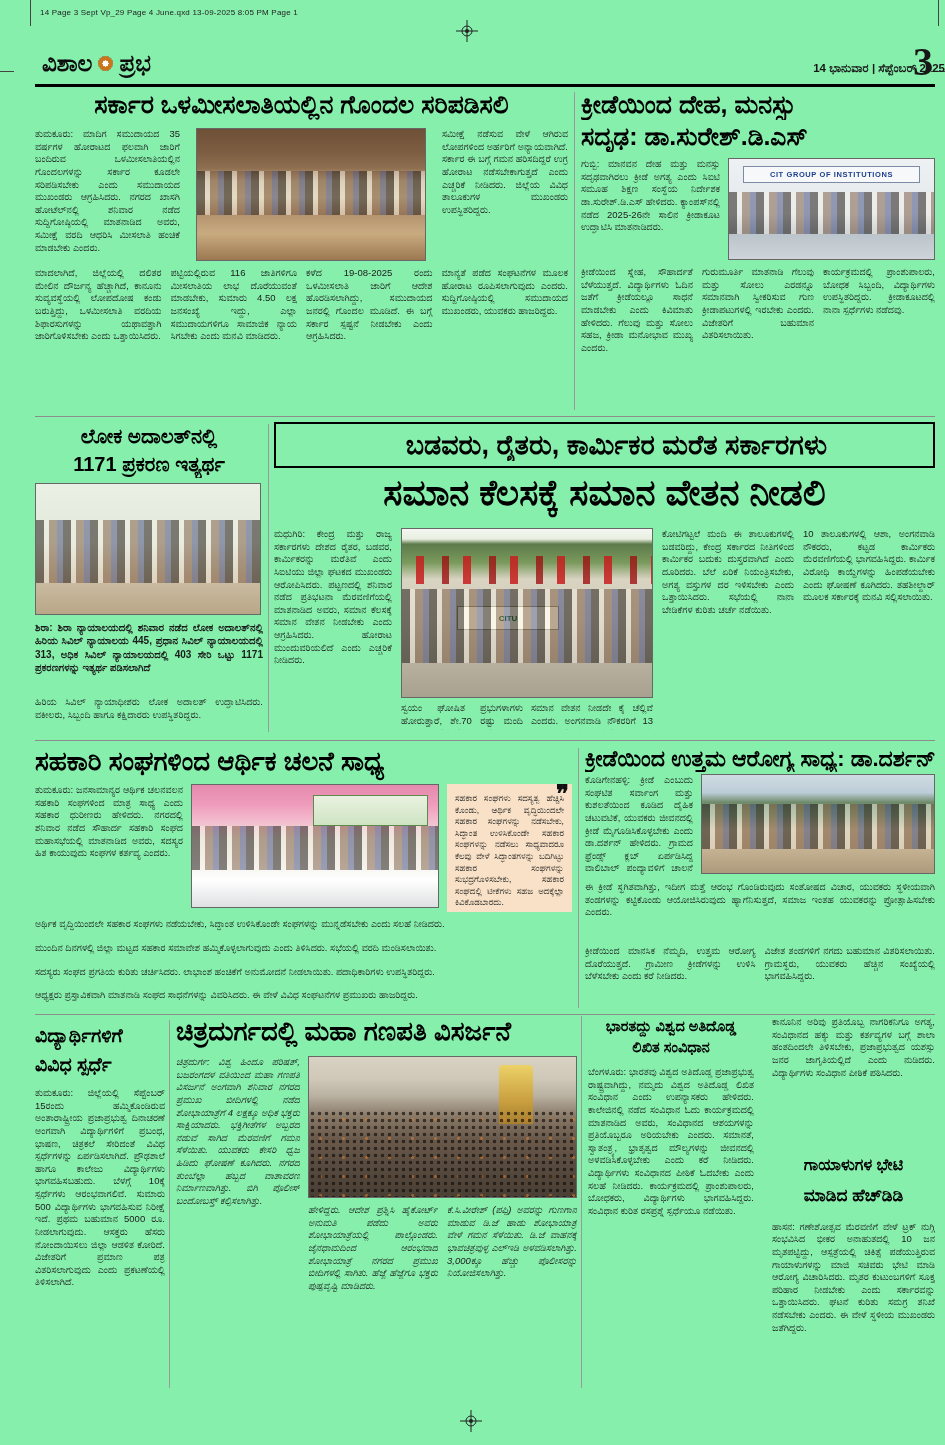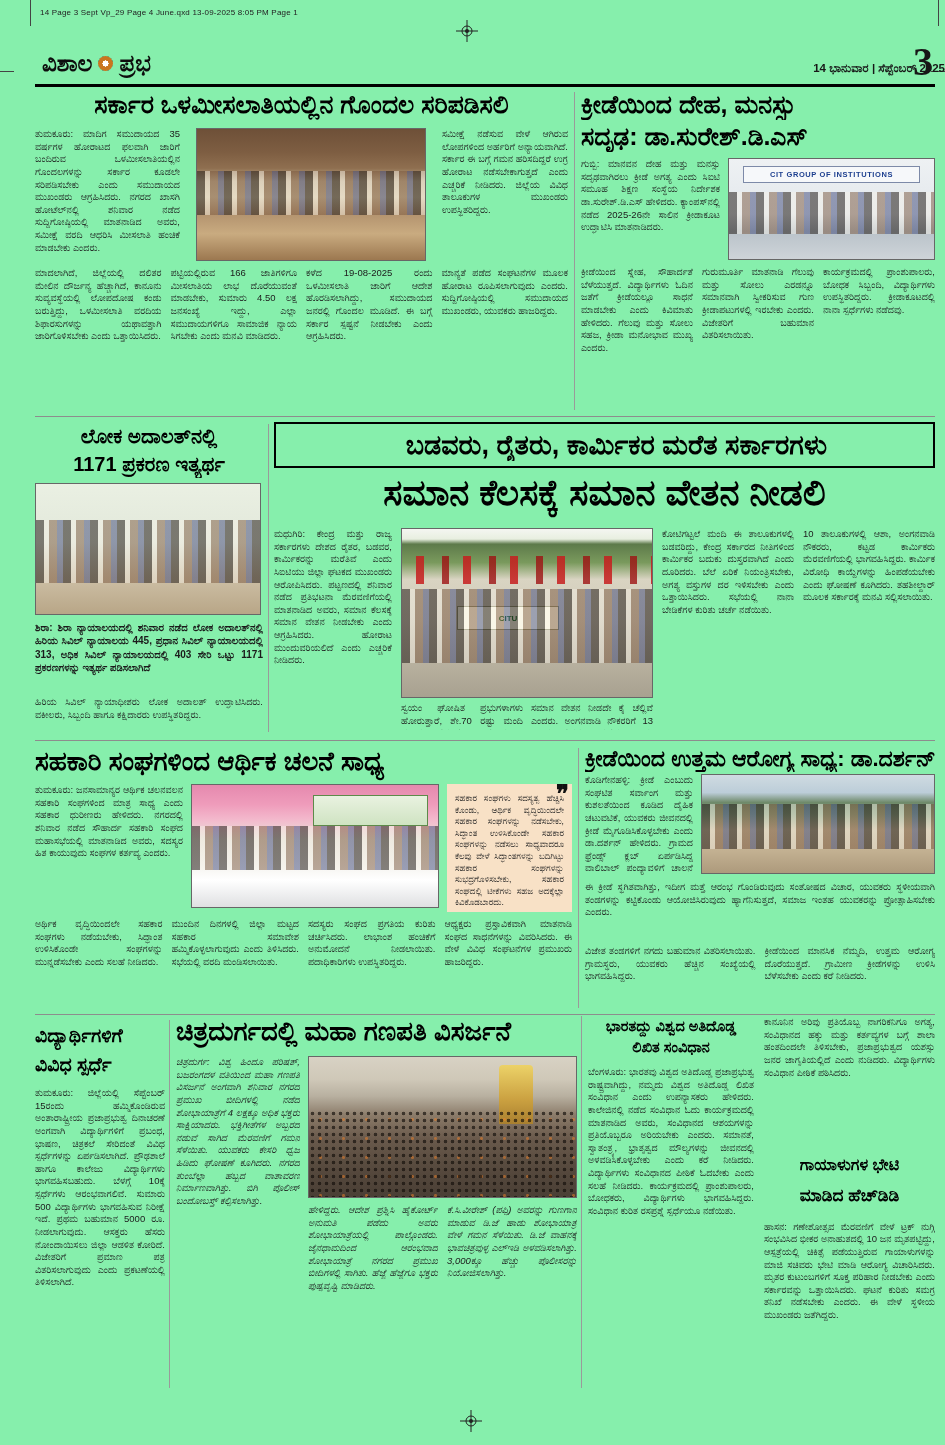--- a/index.html
+++ b/index.html
@@ -100,21 +100,21 @@
     <h1 class="hl center" style="font-size:25px;height:38px;">ಸರ್ಕಾರ ಒಳಮೀಸಲಾತಿಯಲ್ಲಿನ ಗೊಂದಲ ಸರಿಪಡಿಸಲಿ</h1>
     <div class="flexrow" style="gap:16px;height:133px;">
       <div class="body-text" style="width:145px;height:133px;">ತುಮಕೂರು: ಮಾದಿಗ ಸಮುದಾಯದ 35 ವರ್ಷಗಳ ಹೋರಾಟದ ಫಲವಾಗಿ ಜಾರಿಗೆ ಬಂದಿರುವ ಒಳಮೀಸಲಾತಿಯಲ್ಲಿನ ಗೊಂದಲಗಳನ್ನು ಸರ್ಕಾರ ಕೂಡಲೇ ಸರಿಪಡಿಸಬೇಕು ಎಂದು ಸಮುದಾಯದ ಮುಖಂಡರು ಆಗ್ರಹಿಸಿದರು. ನಗರದ ಖಾಸಗಿ ಹೋಟೆಲ್‌ನಲ್ಲಿ ಶನಿವಾರ ನಡೆದ ಸುದ್ದಿಗೋಷ್ಠಿಯಲ್ಲಿ ಮಾತನಾಡಿದ ಅವರು, ಸಮೀಕ್ಷೆ ವರದಿ ಆಧರಿಸಿ ಮೀಸಲಾತಿ ಹಂಚಿಕೆ ಮಾಡಬೇಕು ಎಂದರು.</div>
       <div class="ph ph-press" style="width:230px;height:133px;">
         <div class="pband" style="top:32%;height:34%;"></div>
       </div>
       <div class="body-text" style="flex:1;height:133px;">ಸಮೀಕ್ಷೆ ನಡೆಸುವ ವೇಳೆ ಆಗಿರುವ ಲೋಪಗಳಿಂದ ಅರ್ಹರಿಗೆ ಅನ್ಯಾಯವಾಗಿದೆ. ಸರ್ಕಾರ ಈ ಬಗ್ಗೆ ಗಮನ ಹರಿಸದಿದ್ದರೆ ಉಗ್ರ ಹೋರಾಟ ನಡೆಸಬೇಕಾಗುತ್ತದೆ ಎಂದು ಎಚ್ಚರಿಕೆ ನೀಡಿದರು. ಜಿಲ್ಲೆಯ ವಿವಿಧ ತಾಲೂಕುಗಳ ಮುಖಂಡರು ಉಪಸ್ಥಿತರಿದ್ದರು.</div>
     </div>
     <div class="flexrow" style="gap:9px;height:136px;margin-top:6px;">
       <div class="body-text" style="flex:1;">ಮಾದಲಾಗಿದೆ, ಜಿಲ್ಲೆಯಲ್ಲಿ ದಲಿತರ ಮೇಲಿನ ದೌರ್ಜನ್ಯ ಹೆಚ್ಚಾಗಿದೆ, ಕಾನೂನು ಸುವ್ಯವಸ್ಥೆಯಲ್ಲಿ ಲೋಪದೋಷ ಕಂಡು ಬರುತ್ತಿದ್ದು, ಒಳಮೀಸಲಾತಿ ವರದಿಯ ಶಿಫಾರಸುಗಳನ್ನು ಯಥಾವತ್ತಾಗಿ ಜಾರಿಗೊಳಿಸಬೇಕು ಎಂದು ಒತ್ತಾಯಿಸಿದರು.</div>
-      <div class="body-text" style="flex:1;">ಪಟ್ಟಿಯಲ್ಲಿರುವ 166 ಜಾತಿಗಳಿಗೂ ಮೀಸಲಾತಿಯ ಲಾಭ ದೊರೆಯುವಂತೆ ಮಾಡಬೇಕು, ಸುಮಾರು 4.50 ಲಕ್ಷ ಜನಸಂಖ್ಯೆ ಇದ್ದು, ಎಲ್ಲಾ ಸಮುದಾಯಗಳಿಗೂ ಸಾಮಾಜಿಕ ನ್ಯಾಯ ಸಿಗಬೇಕು ಎಂದು ಮನವಿ ಮಾಡಿದರು.</div>
+      <div class="body-text" style="flex:1;">ಪಟ್ಟಿಯಲ್ಲಿರುವ 116 ಜಾತಿಗಳಿಗೂ ಮೀಸಲಾತಿಯ ಲಾಭ ದೊರೆಯುವಂತೆ ಮಾಡಬೇಕು, ಸುಮಾರು 4.50 ಲಕ್ಷ ಜನಸಂಖ್ಯೆ ಇದ್ದು, ಎಲ್ಲಾ ಸಮುದಾಯಗಳಿಗೂ ಸಾಮಾಜಿಕ ನ್ಯಾಯ ಸಿಗಬೇಕು ಎಂದು ಮನವಿ ಮಾಡಿದರು.</div>
       <div class="body-text" style="flex:1;">ಕಳೆದ 19-08-2025 ರಂದು ಒಳಮೀಸಲಾತಿ ಜಾರಿಗೆ ಆದೇಶ ಹೊರಡಿಸಲಾಗಿದ್ದು, ಸಮುದಾಯದ ಜನರಲ್ಲಿ ಗೊಂದಲ ಮೂಡಿದೆ. ಈ ಬಗ್ಗೆ ಸರ್ಕಾರ ಸ್ಪಷ್ಟನೆ ನೀಡಬೇಕು ಎಂದು ಆಗ್ರಹಿಸಿದರು.</div>
       <div class="body-text" style="flex:1;">ಮಾನ್ಯತೆ ಪಡೆದ ಸಂಘಟನೆಗಳ ಮೂಲಕ ಹೋರಾಟ ರೂಪಿಸಲಾಗುವುದು ಎಂದರು. ಸುದ್ದಿಗೋಷ್ಠಿಯಲ್ಲಿ ಸಮುದಾಯದ ಮುಖಂಡರು, ಯುವಕರು ಹಾಜರಿದ್ದರು.</div>
     </div>
   </div>
 
   <div class="vline" style="left:574px;top:92px;height:318px;"></div>
 
   <div class="abs" style="left:581px;top:88px;width:354px;height:324px;">
     <h1 class="hl" style="font-size:25px;line-height:1.28;">ಕ್ರೀಡೆಯಿಂದ ದೇಹ, ಮನಸ್ಸು</h1>
     <h1 class="hl" style="font-size:25px;line-height:1.28;">ಸದೃಢ: ಡಾ.ಸುರೇಶ್.ಡಿ.ಎಸ್</h1>
@@ -179,42 +179,42 @@
         <div class="coop-banner"></div>
         <div class="pband" style="top:34%;height:36%;"></div>
       </div>
       <div class="quotebox" style="width:125px;height:128px;">
         <span class="quotemark" style="top:-2px;right:3px;">❞</span>
         <span>ಸಹಕಾರ ಸಂಘಗಳು ಸದಸ್ಯತ್ವ ಹೆಚ್ಚಿಸಿ ಕೊಂಡು, ಆರ್ಥಿಕ ವೃದ್ಧಿಯಿಂದಲೇ ಸಹಕಾರ ಸಂಘಗಳನ್ನು ನಡೆಸಬೇಕು, ಸಿದ್ಧಾಂತ ಉಳಿಸಿಕೊಂಡೇ ಸಹಕಾರ ಸಂಘಗಳನ್ನು ನಡೆಸಲು ಸಾಧ್ಯವಾದರೂ ಕೆಲವು ವೇಳೆ ಸಿದ್ಧಾಂತಗಳನ್ನು ಬದಿಗಿಟ್ಟು ಸಹಕಾರ ಸಂಘಗಳನ್ನು ಸುಭದ್ರಗೊಳಿಸಬೇಕು, ಸಹಕಾರ ಸಂಘದಲ್ಲಿ ಟೀಕೆಗಳು ಸಹಜ ಅದಕ್ಕೆಲ್ಲಾ ಕಿವಿಕೊಡಬಾರದು.</span>
         
         
       </div>
     </div>
-    <div class="flexrow" style="gap:9px;height:86px;margin-top:6px;">
+    <div class="flexrow" style="gap:9px;height:86px;margin-top:6px;flex-direction:column;">
       <div class="body-text" style="flex:1;">ಅರ್ಥಿಕ ವೃದ್ಧಿಯಿಂದಲೇ ಸಹಕಾರ ಸಂಘಗಳು ನಡೆಯಬೇಕು, ಸಿದ್ಧಾಂತ ಉಳಿಸಿಕೊಂಡೇ ಸಂಘಗಳನ್ನು ಮುನ್ನಡೆಸಬೇಕು ಎಂದು ಸಲಹೆ ನೀಡಿದರು.</div>
       <div class="body-text" style="flex:1;">ಮುಂದಿನ ದಿನಗಳಲ್ಲಿ ಜಿಲ್ಲಾ ಮಟ್ಟದ ಸಹಕಾರ ಸಮಾವೇಶ ಹಮ್ಮಿಕೊಳ್ಳಲಾಗುವುದು ಎಂದು ತಿಳಿಸಿದರು. ಸಭೆಯಲ್ಲಿ ವರದಿ ಮಂಡಿಸಲಾಯಿತು.</div>
       <div class="body-text" style="flex:1;">ಸದಸ್ಯರು ಸಂಘದ ಪ್ರಗತಿಯ ಕುರಿತು ಚರ್ಚಿಸಿದರು. ಲಾಭಾಂಶ ಹಂಚಿಕೆಗೆ ಅನುಮೋದನೆ ನೀಡಲಾಯಿತು. ಪದಾಧಿಕಾರಿಗಳು ಉಪಸ್ಥಿತರಿದ್ದರು.</div>
       <div class="body-text" style="flex:1;">ಆಧ್ಯಕ್ಷರು ಪ್ರಸ್ತಾವಿಕವಾಗಿ ಮಾತನಾಡಿ ಸಂಘದ ಸಾಧನೆಗಳನ್ನು ವಿವರಿಸಿದರು. ಈ ವೇಳೆ ವಿವಿಧ ಸಂಘಟನೆಗಳ ಪ್ರಮುಖರು ಹಾಜರಿದ್ದರು.</div>
     </div>
   </div>
 
   <div class="vline" style="left:578px;top:748px;height:260px;"></div>
 
   <div class="abs" style="left:585px;top:746px;width:350px;height:264px;">
     <h2 class="hl" style="font-size:22px;height:26px;">ಕ್ರೀಡೆಯಿಂದ ಉತ್ತಮ ಆರೋಗ್ಯ ಸಾಧ್ಯ: ಡಾ.ದರ್ಶನ್</h2>
     <div class="flexrow" style="gap:8px;height:102px;margin-top:2px;">
       <div class="body-text" style="width:108px;height:102px;">ಕೊಡಿಗೇನಹಳ್ಳಿ: ಕ್ರೀಡೆ ಎಂಬುದು ಸಂಘಟಿತ ಸರ್ವಾಂಗ ಮತ್ತು ಕುಶಲತೆಯಿಂದ ಕೂಡಿದ ದೈಹಿಕ ಚಟುವಟಿಕೆ, ಯುವಕರು ಜೀವನದಲ್ಲಿ ಕ್ರೀಡೆ ಮೈಗೂಡಿಸಿಕೊಳ್ಳಬೇಕು ಎಂದು ಡಾ.ದರ್ಶನ್ ಹೇಳಿದರು. ಗ್ರಾಮದ ಫ್ರೆಂಡ್ಸ್ ಕ್ಲಬ್ ಏರ್ಪಡಿಸಿದ್ದ ವಾಲಿಬಾಲ್ ಪಂದ್ಯಾವಳಿಗೆ ಚಾಲನೆ ನೀಡಿ ಮಾತನಾಡಿದರು.</div>
       <div class="ph ph-volley" style="flex:1;height:100px;">
         <div class="pband" style="top:30%;height:46%;"></div>
       </div>
     </div>
     <div class="body-text" style="height:60px;margin-top:5px;">ಈ ಕ್ರೀಡೆ ಸ್ಥಗಿತವಾಗಿತ್ತು, ಇದೀಗ ಮತ್ತೆ ಆರಂಭ ಗೊಂಡಿರುವುದು ಸಂತೋಷದ ವಿಚಾರ, ಯುವಕರು ಸ್ಥಳೀಯವಾಗಿ ತಂಡಗಳನ್ನು ಕಟ್ಟಿಕೊಂಡು ಆಯೋಜಿಸಿರುವುದು ಹ್ಯಾಗೆನಿಸುತ್ತದೆ, ಸಮಾಜ ಇಂತಹ ಯುವಕರನ್ನು ಪ್ರೋತ್ಸಾಹಿಸಬೇಕು ಎಂದರು.</div>
     <div class="flexrow" style="gap:9px;height:58px;margin-top:4px;">
+      <div class="body-text" style="flex:1;">ಕ್ರೀಡೆಯಿಂದ ಮಾನಸಿಕ ನೆಮ್ಮದಿ, ಉತ್ತಮ ಆರೋಗ್ಯ ದೊರೆಯುತ್ತದೆ. ಗ್ರಾಮೀಣ ಕ್ರೀಡೆಗಳನ್ನು ಉಳಿಸಿ ಬೆಳೆಸಬೇಕು ಎಂದು ಕರೆ ನೀಡಿದರು.</div>
       <div class="body-text" style="flex:1;">ವಿಜೇತ ತಂಡಗಳಿಗೆ ನಗದು ಬಹುಮಾನ ವಿತರಿಸಲಾಯಿತು. ಗ್ರಾಮಸ್ಥರು, ಯುವಕರು ಹೆಚ್ಚಿನ ಸಂಖ್ಯೆಯಲ್ಲಿ ಭಾಗವಹಿಸಿದ್ದರು.</div>
-      <div class="body-text" style="flex:1;">ಕ್ರೀಡೆಯಿಂದ ಮಾನಸಿಕ ನೆಮ್ಮದಿ, ಉತ್ತಮ ಆರೋಗ್ಯ ದೊರೆಯುತ್ತದೆ. ಗ್ರಾಮೀಣ ಕ್ರೀಡೆಗಳನ್ನು ಉಳಿಸಿ ಬೆಳೆಸಬೇಕು ಎಂದು ಕರೆ ನೀಡಿದರು.</div>
     </div>
   </div>
 
   <div class="hline" style="top:1014px;"></div>
 
   <div class="abs" style="left:35px;top:1022px;width:130px;height:366px;">
     <h2 class="hl" style="font-size:19px;line-height:1.5;">ವಿದ್ಯಾರ್ಥಿಗಳಿಗೆ</h2>
     <h2 class="hl" style="font-size:19px;line-height:1.5;">ವಿವಿಧ ಸ್ಪರ್ಧೆ</h2>
     <div class="body-text" style="height:290px;margin-top:8px;">ತುಮಕೂರು: ಜಿಲ್ಲೆಯಲ್ಲಿ ಸೆಪ್ಟೆಂಬರ್ 15ರಂದು ಹಮ್ಮಿಕೊಂಡಿರುವ ಅಂತಾರಾಷ್ಟ್ರೀಯ ಪ್ರಜಾಪ್ರಭುತ್ವ ದಿನಾಚರಣೆ ಅಂಗವಾಗಿ ವಿದ್ಯಾರ್ಥಿಗಳಿಗೆ ಪ್ರಬಂಧ, ಭಾಷಣ, ಚಿತ್ರಕಲೆ ಸೇರಿದಂತೆ ವಿವಿಧ ಸ್ಪರ್ಧೆಗಳನ್ನು ಏರ್ಪಡಿಸಲಾಗಿದೆ. ಪ್ರೌಢಶಾಲೆ ಹಾಗೂ ಕಾಲೇಜು ವಿದ್ಯಾರ್ಥಿಗಳು ಭಾಗವಹಿಸಬಹುದು. ಬೆಳಗ್ಗೆ 10ಕ್ಕೆ ಸ್ಪರ್ಧೆಗಳು ಆರಂಭವಾಗಲಿವೆ. ಸುಮಾರು 500 ವಿದ್ಯಾರ್ಥಿಗಳು ಭಾಗವಹಿಸುವ ನಿರೀಕ್ಷೆ ಇದೆ. ಪ್ರಥಮ ಬಹುಮಾನ 5000 ರೂ. ನೀಡಲಾಗುವುದು. ಆಸಕ್ತರು ಹೆಸರು ನೋಂದಾಯಿಸಲು ಜಿಲ್ಲಾ ಆಡಳಿತ ಕೋರಿದೆ. ವಿಜೇತರಿಗೆ ಪ್ರಮಾಣ ಪತ್ರ ವಿತರಿಸಲಾಗುವುದು ಎಂದು ಪ್ರಕಟಣೆಯಲ್ಲಿ ತಿಳಿಸಲಾಗಿದೆ.</div>
   </div>
@@ -233,21 +233,21 @@
         <div class="flexrow" style="gap:9px;height:178px;margin-top:6px;">
           <div class="body-text" style="flex:1;">ಹೇಳಿದ್ದರು. ಆದೇಶ ಪ್ರಶ್ನಿಸಿ ಹೈಕೋರ್ಟ್ ಅನುಮತಿ ಪಡೆದು ಅವರು ಶೋಭಾಯಾತ್ರೆಯಲ್ಲಿ ಪಾಲ್ಗೊಂಡರು. ಜೈನಧಾಮದಿಂದ ಆರಂಭವಾದ ಶೋಭಾಯಾತ್ರೆ ನಗರದ ಪ್ರಮುಖ ಬೀದಿಗಳಲ್ಲಿ ಸಾಗಿತು. ಹೆಜ್ಜೆ ಹೆಜ್ಜೆಗೂ ಭಕ್ತರು ಪುಷ್ಪವೃಷ್ಟಿ ಮಾಡಿದರು.</div>
           <div class="body-text" style="flex:1;">ಕೆ.ಸಿ.ವೀರೇಶ್ (ಪಪ್ಪಿ) ಅವರನ್ನು ಗುಣಗಾನ ಮಾಡುವ ಡಿ.ಜೆ ಹಾಡು ಶೋಭಾಯಾತ್ರೆ ವೇಳೆ ಗಮನ ಸೆಳೆಯಿತು. ಡಿ.ಜೆ ವಾಹನಕ್ಕೆ ಭಾವಚಿತ್ರವುಳ್ಳ ಎಲ್‌ಇಡಿ ಅಳವಡಿಸಲಾಗಿತ್ತು. 3,000ಕ್ಕೂ ಹೆಚ್ಚು ಪೊಲೀಸರನ್ನು ನಿಯೋಜಿಸಲಾಗಿತ್ತು.</div>
         </div>
       </div>
     </div>
   </div>
 
   <div class="vline" style="left:581px;top:1016px;height:372px;"></div>
 
-  <div class="abs flexrow" style="left:588px;top:1016px;width:347px;height:372px;gap:10px;">
+  <div class="abs flexrow" style="left:588px;top:1016px;width:347px;height:372px;gap:18px;">
     <div style="width:166px;">
       <h3 class="hl center" style="font-size:14.5px;line-height:1.45;">ಭಾರತದ್ದು ವಿಶ್ವದ ಅತಿದೊಡ್ಡ</h3>
       <h3 class="hl center" style="font-size:14.5px;line-height:1.45;">ಲಿಖಿತ ಸಂವಿಧಾನ</h3>
       <div class="body-text" style="height:318px;margin-top:8px;">ಬೆಂಗಳೂರು: ಭಾರತವು ವಿಶ್ವದ ಅತಿದೊಡ್ಡ ಪ್ರಜಾಪ್ರಭುತ್ವ ರಾಷ್ಟ್ರವಾಗಿದ್ದು, ನಮ್ಮದು ವಿಶ್ವದ ಅತಿದೊಡ್ಡ ಲಿಖಿತ ಸಂವಿಧಾನ ಎಂದು ಉಪನ್ಯಾಸಕರು ಹೇಳಿದರು. ಕಾಲೇಜಿನಲ್ಲಿ ನಡೆದ ಸಂವಿಧಾನ ಓದು ಕಾರ್ಯಕ್ರಮದಲ್ಲಿ ಮಾತನಾಡಿದ ಅವರು, ಸಂವಿಧಾನದ ಆಶಯಗಳನ್ನು ಪ್ರತಿಯೊಬ್ಬರೂ ಅರಿಯಬೇಕು ಎಂದರು. ಸಮಾನತೆ, ಸ್ವಾತಂತ್ರ್ಯ, ಭ್ರಾತೃತ್ವದ ಮೌಲ್ಯಗಳನ್ನು ಜೀವನದಲ್ಲಿ ಅಳವಡಿಸಿಕೊಳ್ಳಬೇಕು ಎಂದು ಕರೆ ನೀಡಿದರು. ವಿದ್ಯಾರ್ಥಿಗಳು ಸಂವಿಧಾನದ ಪೀಠಿಕೆ ಓದಬೇಕು ಎಂದು ಸಲಹೆ ನೀಡಿದರು. ಕಾರ್ಯಕ್ರಮದಲ್ಲಿ ಪ್ರಾಂಶುಪಾಲರು, ಬೋಧಕರು, ವಿದ್ಯಾರ್ಥಿಗಳು ಭಾಗವಹಿಸಿದ್ದರು. ಸಂವಿಧಾನ ಕುರಿತ ರಸಪ್ರಶ್ನೆ ಸ್ಪರ್ಧೆಯೂ ನಡೆಯಿತು.</div>
     </div>
     <div style="flex:1;">
       <div class="body-text" style="height:128px;">ಕಾನೂನಿನ ಅರಿವು ಪ್ರತಿಯೊಬ್ಬ ನಾಗರಿಕನಿಗೂ ಅಗತ್ಯ, ಸಂವಿಧಾನದ ಹಕ್ಕು ಮತ್ತು ಕರ್ತವ್ಯಗಳ ಬಗ್ಗೆ ಶಾಲಾ ಹಂತದಿಂದಲೇ ತಿಳಿಸಬೇಕು, ಪ್ರಜಾಪ್ರಭುತ್ವದ ಯಶಸ್ಸು ಜನರ ಜಾಗೃತಿಯಲ್ಲಿದೆ ಎಂದು ನುಡಿದರು. ವಿದ್ಯಾರ್ಥಿಗಳು ಸಂವಿಧಾನ ಪೀಠಿಕೆ ಪಠಿಸಿದರು.</div>
       <h3 class="hl center" style="font-size:16px;line-height:1.9;margin-top:6px;">ಗಾಯಾಳುಗಳ ಭೇಟಿ</h3>
       <h3 class="hl center" style="font-size:17px;line-height:1.9;">ಮಾಡಿದ ಹೆಚ್‌ಡಿಡಿ</h3>
       <div class="body-text" style="height:160px;margin-top:8px;">ಹಾಸನ: ಗಣೇಶೋತ್ಸವ ಮೆರವಣಿಗೆ ವೇಳೆ ಟ್ರಕ್ ನುಗ್ಗಿ ಸಂಭವಿಸಿದ ಭೀಕರ ಅನಾಹುತದಲ್ಲಿ 10 ಜನ ಮೃತಪಟ್ಟಿದ್ದು, ಆಸ್ಪತ್ರೆಯಲ್ಲಿ ಚಿಕಿತ್ಸೆ ಪಡೆಯುತ್ತಿರುವ ಗಾಯಾಳುಗಳನ್ನು ಮಾಜಿ ಸಚಿವರು ಭೇಟಿ ಮಾಡಿ ಆರೋಗ್ಯ ವಿಚಾರಿಸಿದರು. ಮೃತರ ಕುಟುಂಬಗಳಿಗೆ ಸೂಕ್ತ ಪರಿಹಾರ ನೀಡಬೇಕು ಎಂದು ಸರ್ಕಾರವನ್ನು ಒತ್ತಾಯಿಸಿದರು. ಘಟನೆ ಕುರಿತು ಸಮಗ್ರ ತನಿಖೆ ನಡೆಸಬೇಕು ಎಂದರು. ಈ ವೇಳೆ ಸ್ಥಳೀಯ ಮುಖಂಡರು ಜತೆಗಿದ್ದರು.</div>

